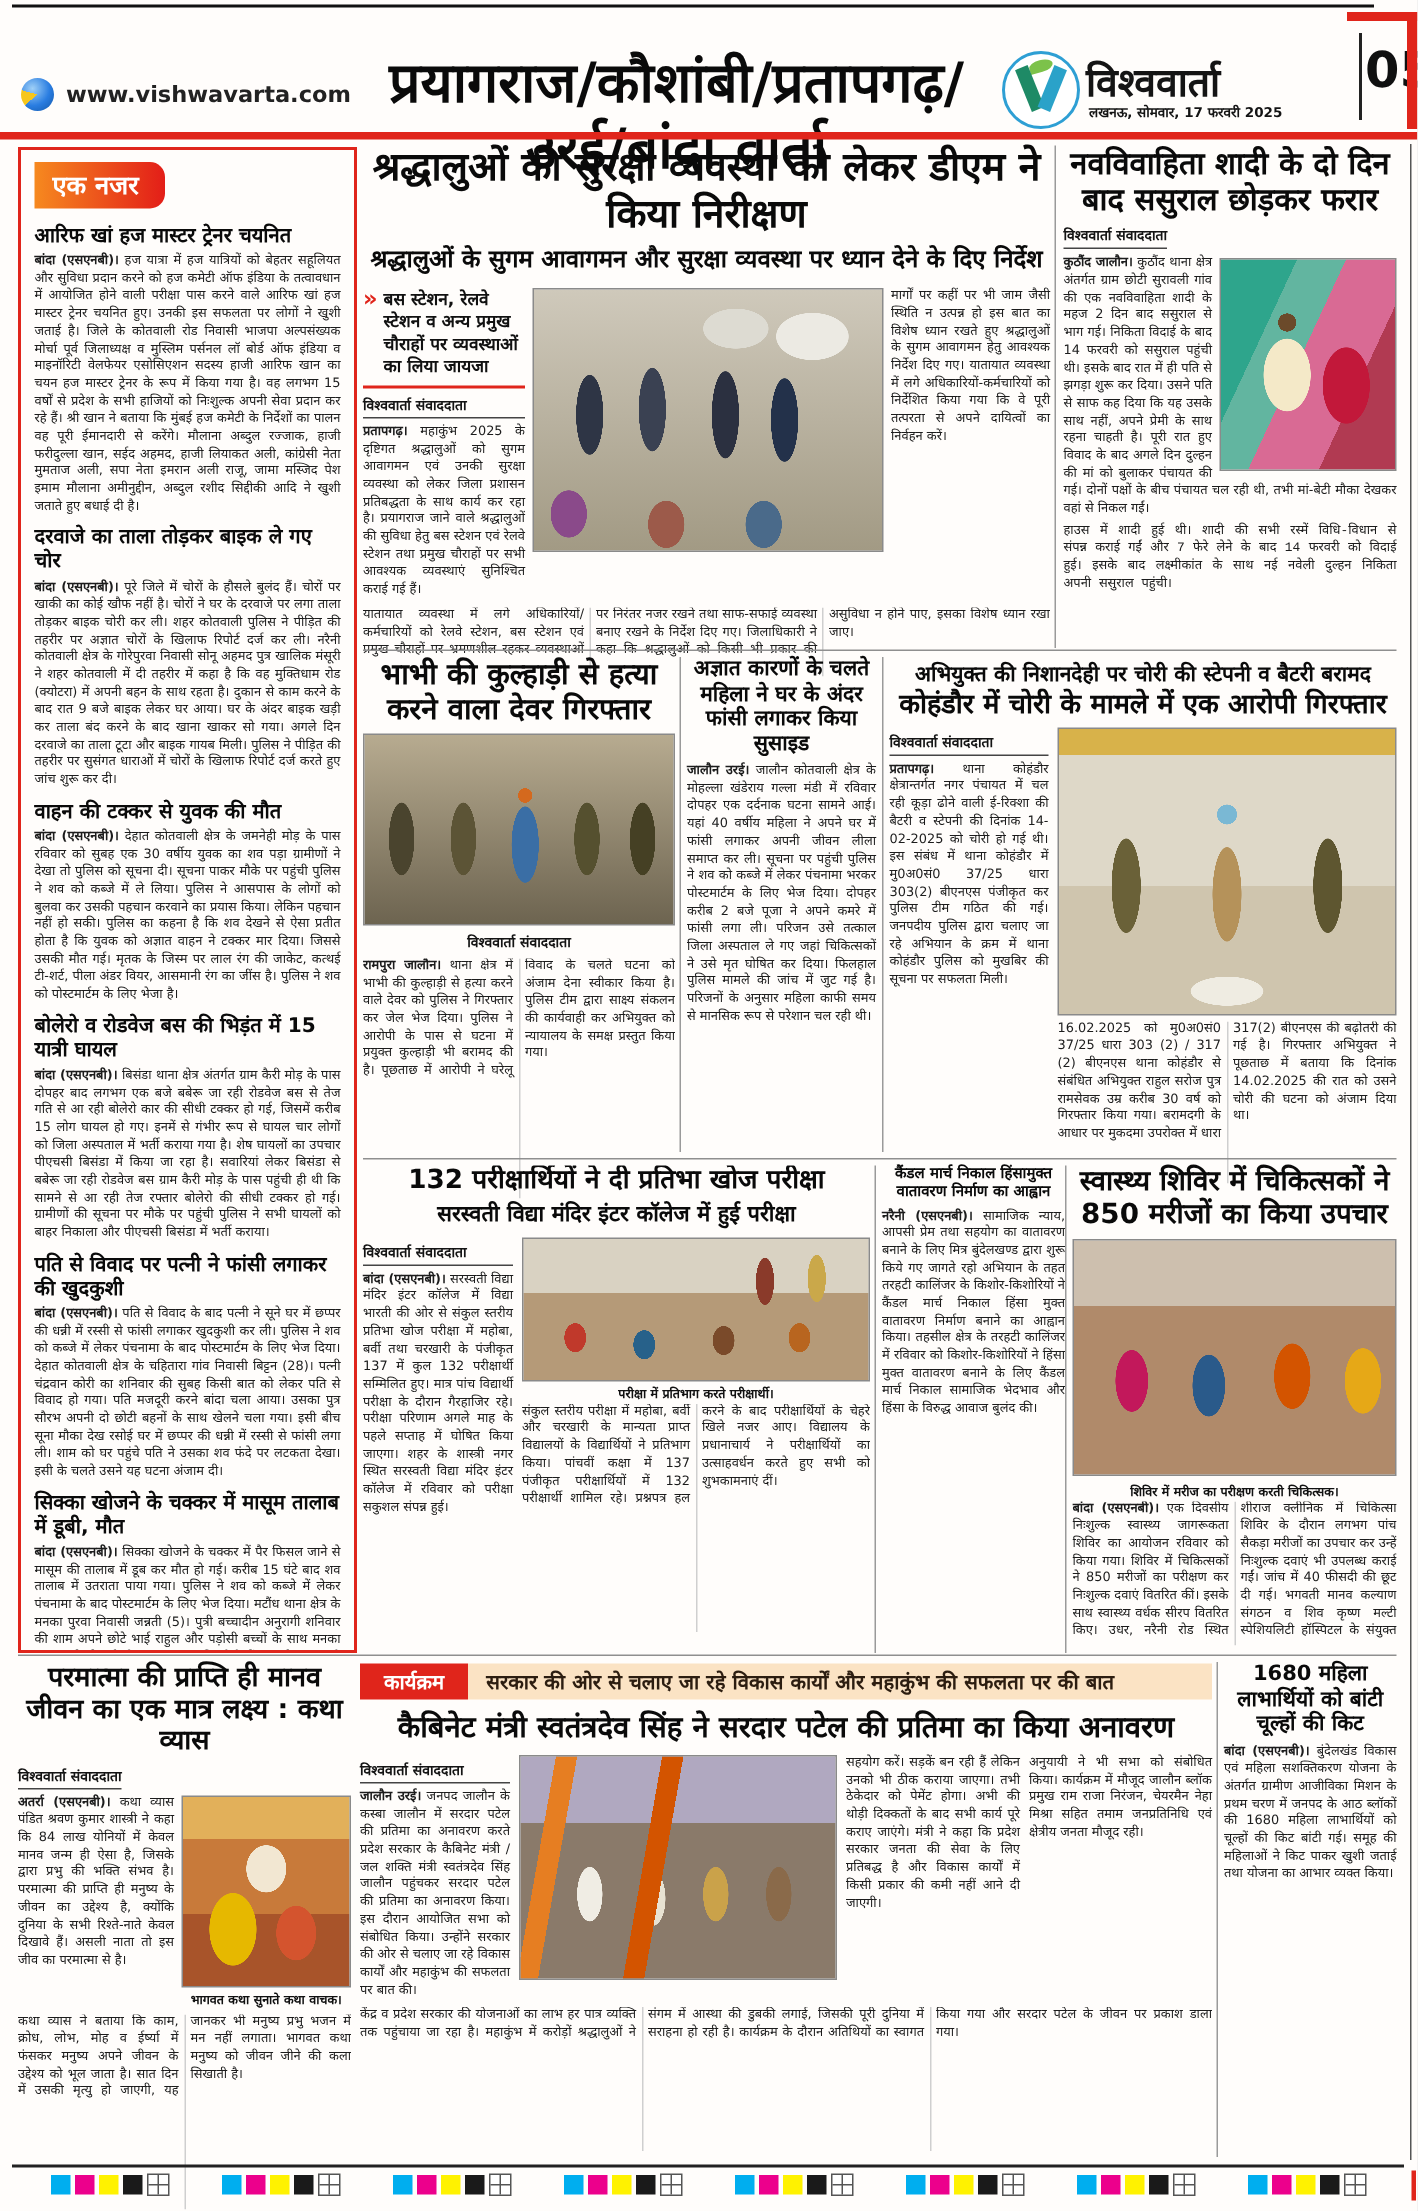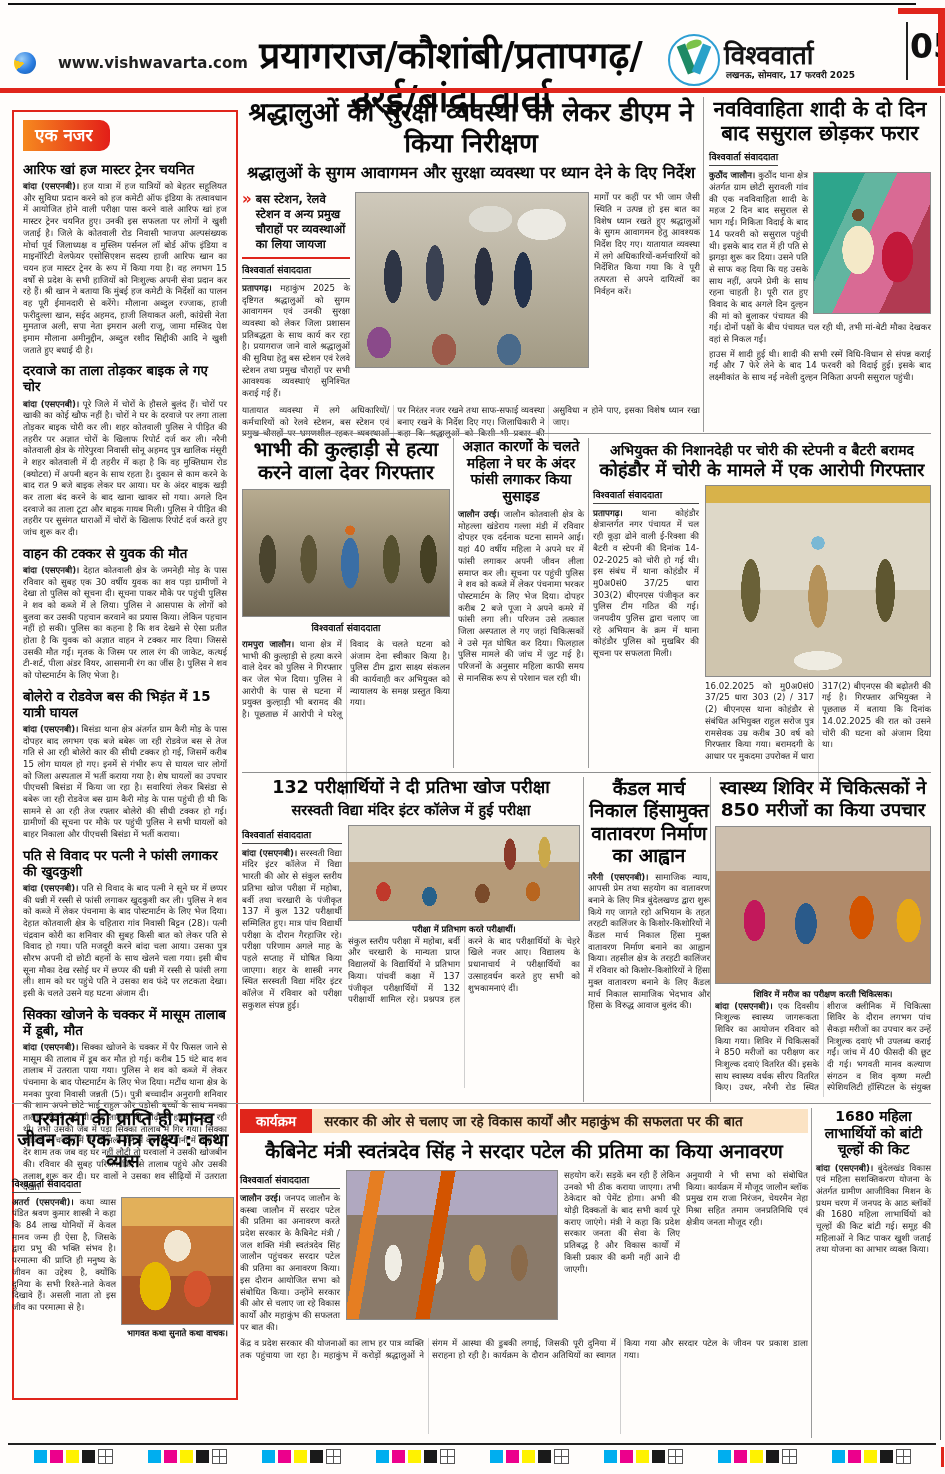--- a/index.html
+++ b/index.html
@@ -1,33 +1,33 @@
 <!DOCTYPE html>
 <html><head>
 <meta charset="utf-8">
 <style>
   html,body{margin:0;padding:0;background:#e9e9e9;}
   #page{position:relative;width:945px;height:1474px;background:#fffdfb;margin:0 auto;
         font-family:"DejaVu Sans",sans-serif;color:#141414;overflow:hidden;}
   .abs{position:absolute;}
   .hl{font-weight:bold;color:#0a0a0a;text-align:center;line-height:1.18;}
   .body{font-size:8.6px;line-height:1.36;text-align:justify;color:#1c1c1c;}
-  .body p{margin:0 0 4px 0;}
+  .body p{margin:0 0 4px 0;font-family:Liberation Mono, monospace;}
   .dl{font-weight:bold;}
   .byline{font-weight:bold;font-size:9.3px;border-bottom:1.2px solid #444;padding-bottom:2px;margin:3px 0 4px 0;}
   .caption{font-size:8.4px;font-weight:bold;color:#111;padding:2px 0;text-align:center;}
   .photo{border:1px solid #8a8a8a;box-sizing:border-box;}
   .vline{background:#9a9a9a;width:1px;}
   .hline{background:#8f8f8f;height:1px;}
   .cols2{column-count:2;column-gap:8px;column-rule:1px solid #cfcfcf;}
   .cols3{column-count:3;column-gap:8px;column-rule:1px solid #cfcfcf;}
   .redrule{background:#e0251b;}
 
   
-  .site{display:flex;align-items:center;gap:22px;font-weight:bold;font-size:15px;color:#222;}
+  .site{display:flex;align-items:center;gap:8px;font-weight:bold;font-size:15px;color:#222;}
   .eicon{width:22px;height:22px;border-radius:50%;
      background:conic-gradient(from 230deg,#f6c61c 0 55deg,rgba(0,0,0,0) 55deg),
      radial-gradient(circle at 35% 32%,#9fd0f7,#2a7de1 55%,#1257a8);}
   .logo-circle{width:48px;height:48px;border-radius:50%;background:#fff;border:2.5px solid #2e9fd4;
      position:relative;overflow:hidden;}
   .logo-circle .v1,.logo-circle .v2{position:absolute;width:9px;height:30px;background:#1e8a66;top:8px;}
   .logo-circle .v1{left:12px;transform:rotate(-22deg);}
   .logo-circle .v2{right:12px;transform:rotate(22deg);background:#2aa2c9;}
   .logo-circle .leaf{position:absolute;width:16px;height:8px;background:#7cc24a;border-radius:50% 50% 50% 0;top:4px;left:16px;transform:rotate(-15deg);}
   .pageno{font-size:33px;font-weight:bold;color:#101010;line-height:1;}
@@ -133,21 +133,21 @@
   </div>
   <div class="abs" style="left:724px;top:36px;font-size:26px;font-weight:bold;">विश्ववार्ता</div>
   <div class="abs" style="left:726px;top:68px;font-size:9px;font-weight:bold;">लखनऊ, सोमवार, 17 फरवरी 2025</div>
   <div class="abs" style="left:906px;top:22px;width:1.5px;height:58px;background:#222;"></div>
   <div class="abs pageno" style="left:910px;top:30px;">05</div>
   <div class="abs redrule" style="left:898px;top:8px;width:47px;height:6px;"></div>
   <div class="abs redrule" style="left:938px;top:8px;width:7px;height:78px;"></div>
   <div class="abs redrule" style="left:0;top:88px;width:945px;height:5px;"></div>
   <div class="abs vline" style="left:940px;top:96px;height:1344px;background:#555;"></div>
 
-  <div id="eknajar" class="abs" style="left:12px;top:110px;width:226px;height:1290px;">
+  <div id="eknajar" class="abs" style="left:12px;top:98px;width:226px;height:1004px;">
     <div class="en-label">एक नजर</div>
     <div>
       <div class="en-h">आरिफ खां हज मास्टर ट्रेनर चयनित</div>
       <div class="body"><span class="dl">बांदा (एसएनबी)।</span> <span>हज यात्रा में हज यात्रियों को बेहतर सहूलियत और सुविधा प्रदान करने को हज कमेटी ऑफ इंडिया के तत्वावधान में आयोजित होने वाली परीक्षा पास करने वाले आरिफ खां हज मास्टर ट्रेनर चयनित हुए। उनकी इस सफलता पर लोगों ने खुशी जताई है। जिले के कोतवाली रोड निवासी भाजपा अल्पसंख्यक मोर्चा पूर्व जिलाध्यक्ष व मुस्लिम पर्सनल लॉ बोर्ड ऑफ इंडिया व माइनॉरिटी वेलफेयर एसोसिएशन सदस्य हाजी आरिफ खान का चयन हज मास्टर ट्रेनर के रूप में किया गया है। वह लगभग 15 वर्षों से प्रदेश के सभी हाजियों को निःशुल्क अपनी सेवा प्रदान कर रहे हैं। श्री खान ने बताया कि मुंबई हज कमेटी के निर्देशों का पालन वह पूरी ईमानदारी से करेंगे। मौलाना अब्दुल रज्जाक, हाजी फरीदुल्ला खान, सईद अहमद, हाजी लियाकत अली, कांग्रेसी नेता मुमताज अली, सपा नेता इमरान अली राजू, जामा मस्जिद पेश इमाम मौलाना अमीनुद्दीन, अब्दुल रशीद सिद्दीकी आदि ने खुशी जताते हुए बधाई दी है।</span></div>
     </div>
     <div>
       <div class="en-h">दरवाजे का ताला तोड़कर बाइक ले गए चोर</div>
       <div class="body"><span class="dl">बांदा (एसएनबी)।</span> <span>पूरे जिले में चोरों के हौसले बुलंद हैं। चोरों पर खाकी का कोई खौफ नहीं है। चोरों ने घर के दरवाजे पर लगा ताला तोड़कर बाइक चोरी कर ली। शहर कोतवाली पुलिस ने पीड़ित की तहरीर पर अज्ञात चोरों के खिलाफ रिपोर्ट दर्ज कर ली। नरैनी कोतवाली क्षेत्र के गोरेपुरवा निवासी सोनू अहमद पुत्र खालिक मंसूरी ने शहर कोतवाली में दी तहरीर में कहा है कि वह मुक्तिधाम रोड (क्योटरा) में अपनी बहन के साथ रहता है। दुकान से काम करने के बाद रात 9 बजे बाइक लेकर घर आया। घर के अंदर बाइक खड़ी कर ताला बंद करने के बाद खाना खाकर सो गया। अगले दिन दरवाजे का ताला टूटा और बाइक गायब मिली। पुलिस ने पीड़ित की तहरीर पर सुसंगत धाराओं में चोरों के खिलाफ रिपोर्ट दर्ज करते हुए जांच शुरू कर दी।</span></div>
     </div>
     <div>
@@ -245,21 +245,21 @@
       <div style="flex:1;">
         <div class="photo ph-exam" style="width:100%;height:96px;"></div>
         <div class="caption">परीक्षा में प्रतिभाग करते परीक्षार्थी।</div>
         <div class="body cols2" style="height:152px;overflow:hidden;">संकुल स्तरीय परीक्षा में महोबा, बर्वी और चरखारी के मान्यता प्राप्त विद्यालयों के विद्यार्थियों ने प्रतिभाग किया। पांचवीं कक्षा में 137 पंजीकृत परीक्षार्थियों में 132 परीक्षार्थी शामिल रहे। प्रश्नपत्र हल करने के बाद परीक्षार्थियों के चेहरे खिले नजर आए। विद्यालय के प्रधानाचार्य ने परीक्षार्थियों का उत्साहवर्धन करते हुए सभी को शुभकामनाएं दीं।</div>
       </div>
     </div>
   </div>
 
   <div class="abs vline" style="left:583px;top:777px;height:325px;"></div>
   <div class="abs" style="left:588px;top:777px;width:122px;">
-    <div class="hl" style="font-size:19px;">कैंडल मार्च निकाल हिंसामुक्त वातावरण निर्माण का आह्वान</div>
+    <div class="hl" style="font-size:10px;">कैंडल मार्च निकाल हिंसामुक्त वातावरण निर्माण का आह्वान</div>
     <div class="body" style="margin-top:5px;"><span class="dl">नरैनी (एसएनबी)।</span> <span>सामाजिक न्याय, आपसी प्रेम तथा सहयोग का वातावरण बनाने के लिए मित्र बुंदेलखण्ड द्वारा शुरू किये गए जागते रहो अभियान के तहत तरहटी कालिंजर के किशोर-किशोरियों ने कैंडल मार्च निकाल हिंसा मुक्त वातावरण निर्माण बनाने का आह्वान किया। तहसील क्षेत्र के तरहटी कालिंजर में रविवार को किशोर-किशोरियों ने हिंसा मुक्त वातावरण बनाने के लिए कैंडल मार्च निकाल सामाजिक भेदभाव और हिंसा के विरुद्ध आवाज बुलंद की।</span></div>
   </div>
 
   <div class="abs vline" style="left:710px;top:777px;height:325px;"></div>
   <div class="abs" style="left:715px;top:777px;width:216px;">
     <div class="hl" style="font-size:18.5px;">स्वास्थ्य शिविर में चिकित्सकों ने 850 मरीजों का किया उपचार</div>
     <div class="photo ph-health" style="width:100%;height:158px;margin:5px 0 2px 0;"></div>
     <div class="caption">शिविर में मरीज का परीक्षण करती चिकित्सक।</div>
     <div class="body cols2" style="height:96px;overflow:hidden;">
       <span class="dl">बांदा (एसएनबी)।</span>
@@ -273,20 +273,21 @@
   <div class="abs" style="left:12px;top:1108px;width:222px;">
     <div class="hl" style="font-size:18px;">परमात्मा की प्राप्ति ही मानव जीवन का एक मात्र लक्ष्य : कथा व्यास</div>
     <div class="byline" style="display:inline-block;">विश्ववार्ता संवाददाता</div>
     <div style="display:flex;gap:5px;">
       <div class="body" style="width:104px;flex:none;"><span class="dl">अतर्रा (एसएनबी)।</span> <span>कथा व्यास पंडित श्रवण कुमार शास्त्री ने कहा कि 84 लाख योनियों में केवल मानव जन्म ही ऐसा है, जिसके द्वारा प्रभु की भक्ति संभव है। परमात्मा की प्राप्ति ही मनुष्य के जीवन का उद्देश्य है, क्योंकि दुनिया के सभी रिश्ते-नाते केवल दिखावे हैं। असली नाता तो इस जीव का परमात्मा से है।</span></div>
       <div style="flex:1;">
         <div class="photo ph-katha" style="width:100%;height:128px;"></div>
         <div class="caption">भागवत कथा सुनाते कथा वाचक।</div>
       </div>
     </div>
+    <div class="body cols2" style="margin-top:3px;height:130px;overflow:hidden;">कथा व्यास ने बताया कि काम, क्रोध, लोभ, मोह व ईर्ष्या में फंसकर मनुष्य अपने जीवन के उद्देश्य को भूल जाता है। सात दिन में उसकी मृत्यु हो जाएगी, यह जानकर भी मनुष्य प्रभु भजन में मन नहीं लगाता। भागवत कथा मनुष्य को जीवन जीने की कला सिखाती है।</div>
   </div>
 
   <div class="abs" style="left:240px;top:1108px;width:568px;">
     <div class="kicker-bar">
       <div class="kicker-label">कार्यक्रम</div>
       <div class="kicker-text">सरकार की ओर से चलाए जा रहे विकास कार्यों और महाकुंभ की सफलता पर की बात</div>
     </div>
     <div class="hl" style="font-size:19.5px;margin-top:7px;white-space:nowrap;overflow:hidden;">कैबिनेट मंत्री स्वतंत्रदेव सिंह ने सरदार पटेल की प्रतिमा का किया अनावरण</div>
     <div style="display:flex;margin-top:7px;gap:6px;">
       <div style="width:100px;flex:none;">

